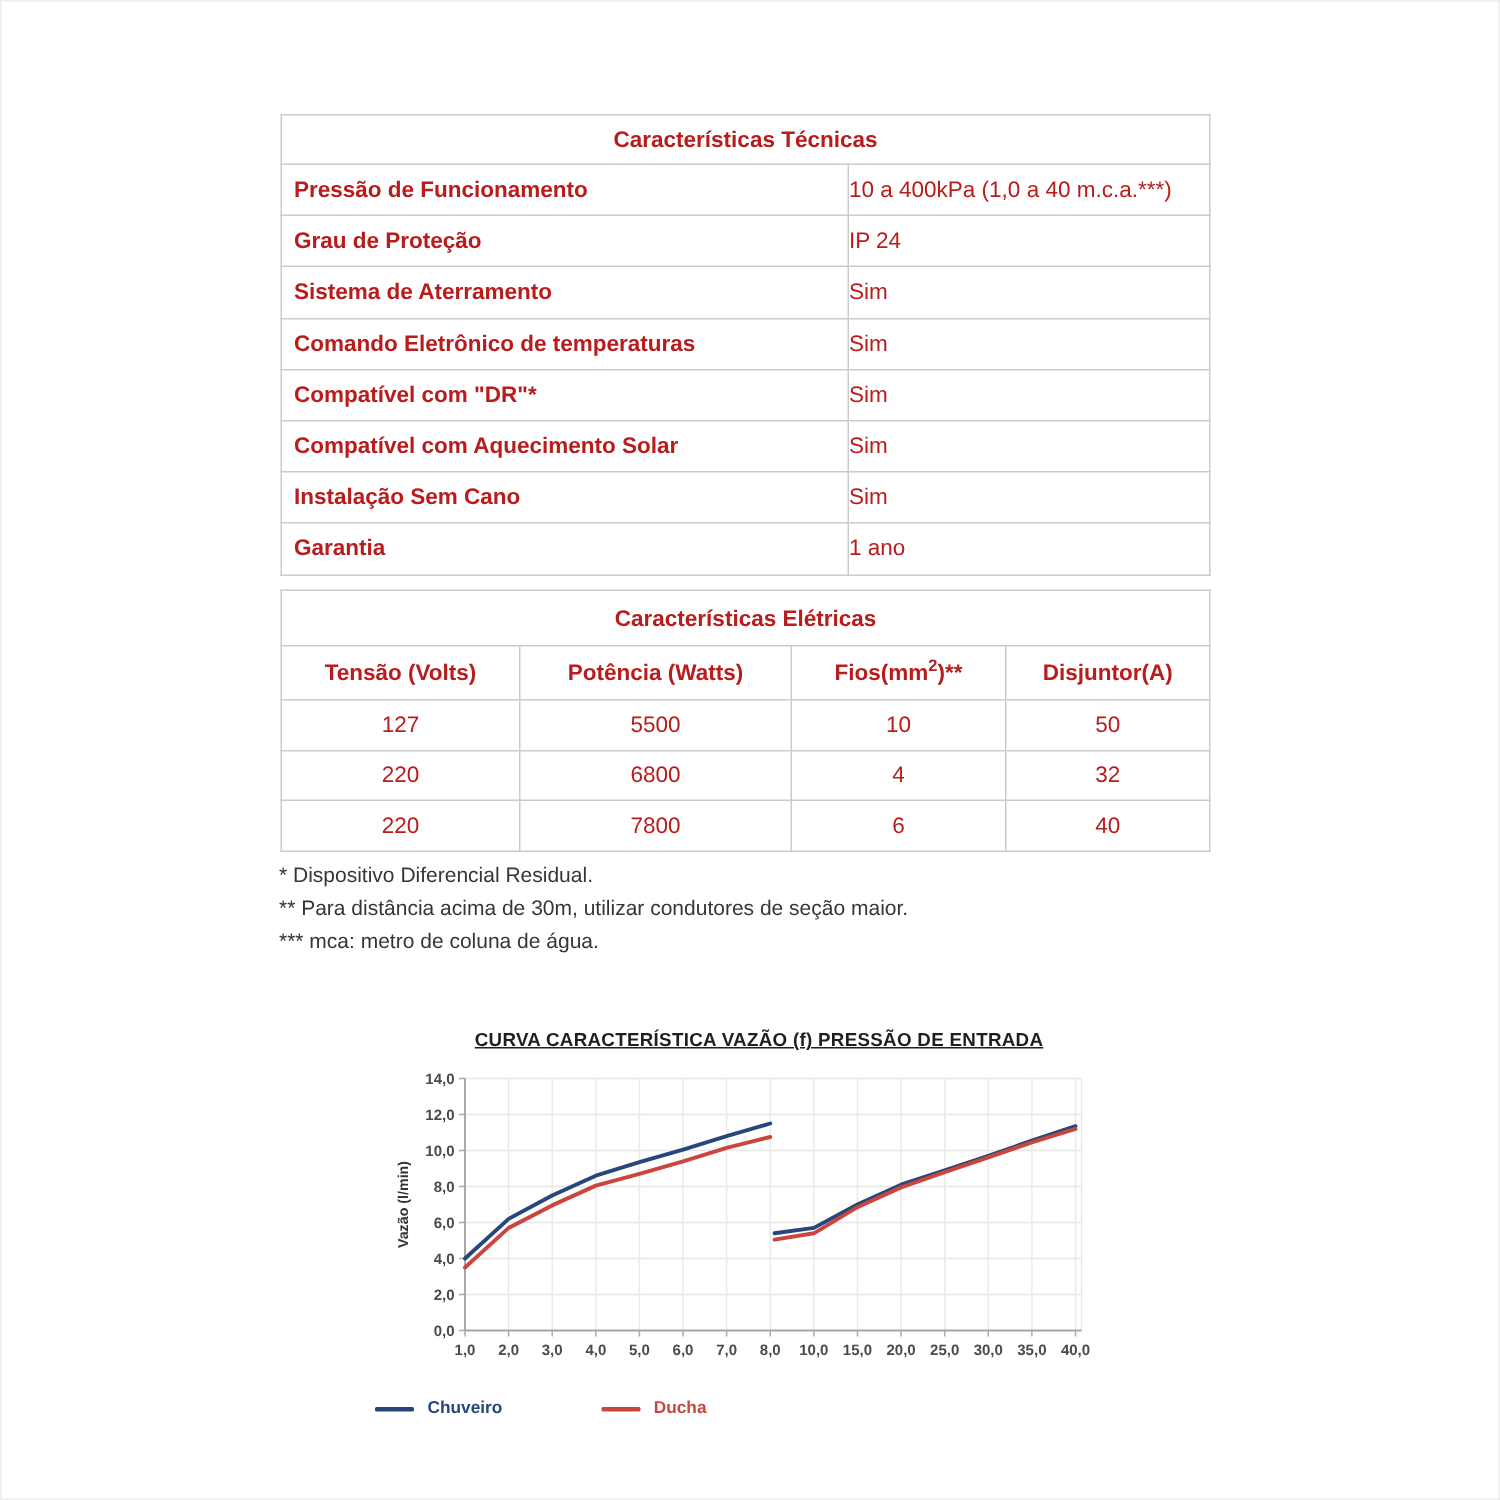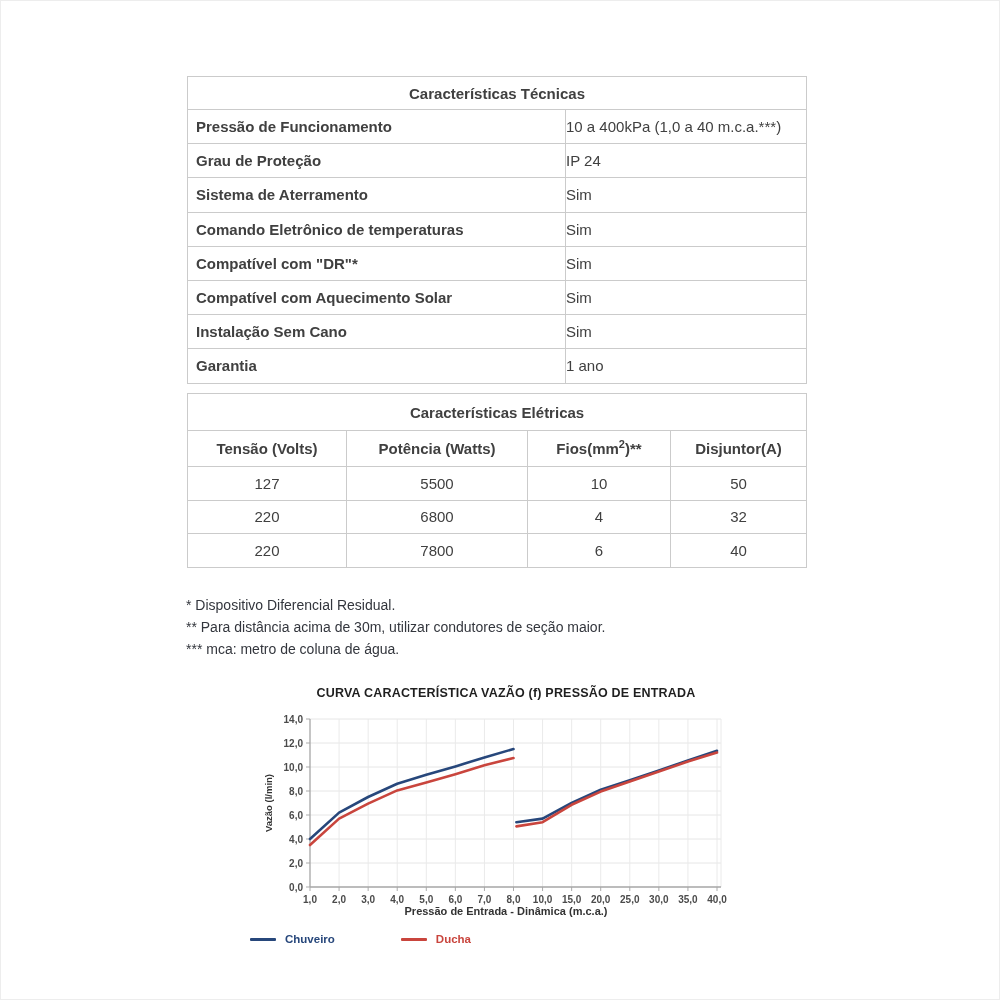--- a/index.html
+++ b/index.html
@@ -6,47 +6,47 @@
   body{
     width:1000px;height:1000px;position:relative;overflow:hidden;
     background:#ffffff;color:#3e4450;
     font-family:"Liberation Sans", sans-serif;
   }
   .frame{position:absolute;inset:0;border:1px solid #ededed;pointer-events:none;}
 
   
   .spec-table{position:absolute;border-collapse:collapse;table-layout:fixed;background:#fff;}
   .spec-table td,.spec-table th{
-    border:1px solid #cbcbcb;font-size:15px;color:#404040;
+    border:1px solid #cbcbcb;font-size:15px;color:#b91c1c;
     overflow:hidden;white-space:nowrap;padding:0;
   }
   .tbl-title{font-weight:bold;font-size:15.5px;text-align:center;}
 
   #table-tecnicas{left:187px;top:76px;width:619px;}
   #table-tecnicas tr.title-row{height:33px;}
   #table-tecnicas tr.data-row{height:34.2px;}
   #table-tecnicas td.lbl{font-weight:bold;text-align:left;padding-left:8px;}
   #table-tecnicas td.val{text-align:left;}
 
   #table-eletricas{left:187px;top:393px;width:619px;}
   #table-eletricas tr.title-row{height:37px;}
   #table-eletricas tr.head-row{height:36px;}
   #table-eletricas tr.data-row{height:33.6px;}
   #table-eletricas th{font-weight:bold;text-align:center;}
   #table-eletricas td{text-align:center;}
   #table-eletricas sup{font-size:11px;line-height:0;}
 
   
-  .footnotes{position:absolute;left:186px;top:594px;font-size:14px;color:#33363d;line-height:22px;}
+  .footnotes{position:absolute;left:186px;top:572px;font-size:14px;color:#33363d;line-height:22px;}
   .footnotes div{white-space:nowrap;}
 
   
   .chart{position:absolute;left:250px;top:686px;width:512px;height:280px;}
   .chart-title{position:absolute;top:0;left:0;width:100%;text-align:center;
-    font-weight:bold;font-size:12.5px;color:#1f1f1f;letter-spacing:.2px;white-space:nowrap;}
+    font-weight:bold;font-size:12.5px;color:#1f1f1f;letter-spacing:.2px;white-space:nowrap;text-decoration:underline;}
   #chart-svg{position:absolute;left:0;top:20px;}
   .chart-xlabel{position:absolute;top:219px;left:0;width:100%;text-align:center;
     font-weight:bold;font-size:11px;color:#333;}
   .chart-legend{position:absolute;top:247px;left:0;width:100%;
     display:flex;align-items:center;gap:66px;}
   .legend-item{display:flex;align-items:center;gap:9px;}
   .legend-dash{display:inline-block;width:26px;height:3px;border-radius:1px;}
   .legend-label{font-weight:bold;font-size:11.5px;}
 </style>
 </head>
@@ -214,21 +214,20 @@
       <text x="467" y="197" text-anchor="middle" font-size="10" font-weight="bold" fill="#4b4b4b" font-family="Liberation Sans, sans-serif">40,0</text>
       <line x1="471" y1="13" x2="471" y2="181" stroke="#eaeaea" stroke-width="1"></line>
       <line x1="60" y1="13" x2="60" y2="181" stroke="#a6a6a6" stroke-width="1.3"></line>
       <line x1="60" y1="181" x2="471" y2="181" stroke="#a6a6a6" stroke-width="1.3"></line>
       <polyline points="60.0,133.0 89.1,106.6 118.1,91.0 147.2,77.8 176.3,68.8 205.4,60.4 234.4,51.4 263.5,43.0" fill="none" stroke="#27477b" stroke-width="2.6" stroke-linejoin="round" stroke-linecap="round"></polyline>
       <polyline points="266.4,116.2 292.6,112.6 321.6,97.0 350.7,83.8 379.8,74.2 408.9,64.6 437.9,54.4 467.0,44.8" fill="none" stroke="#27477b" stroke-width="2.6" stroke-linejoin="round" stroke-linecap="round"></polyline>
       <polyline points="60.0,139.0 89.1,112.6 118.1,97.6 147.2,84.4 176.3,76.6 205.4,68.2 234.4,59.2 263.5,52.0" fill="none" stroke="#c9453d" stroke-width="2.6" stroke-linejoin="round" stroke-linecap="round"></polyline>
       <polyline points="266.4,120.4 292.6,116.2 321.6,98.8 350.7,85.6 379.8,75.4 408.9,65.6 437.9,55.6 467.0,46.6" fill="none" stroke="#c9453d" stroke-width="2.6" stroke-linejoin="round" stroke-linecap="round"></polyline>
       <text x="22" y="97.0" text-anchor="middle" font-size="9.5" font-weight="bold" fill="#333333" font-family="Liberation Sans, sans-serif" transform="rotate(-90 22 97.0)">Vazão (l/min)</text>
     </svg>
-  <div class="chart-xlabel">Pressão de Entrada - Dinâmica (m.c.a.)</div>
   <div class="chart-legend">
     <div class="legend-item">
       <span class="legend-dash" style="background: rgb(39, 71, 123);"></span>
       <span class="legend-label" style="color: rgb(39, 71, 123);">Chuveiro</span>
     </div>
     <div class="legend-item">
       <span class="legend-dash" style="background: rgb(201, 69, 61);"></span>
       <span class="legend-label" style="color: rgb(201, 69, 61);">Ducha</span>
     </div>
   </div>

